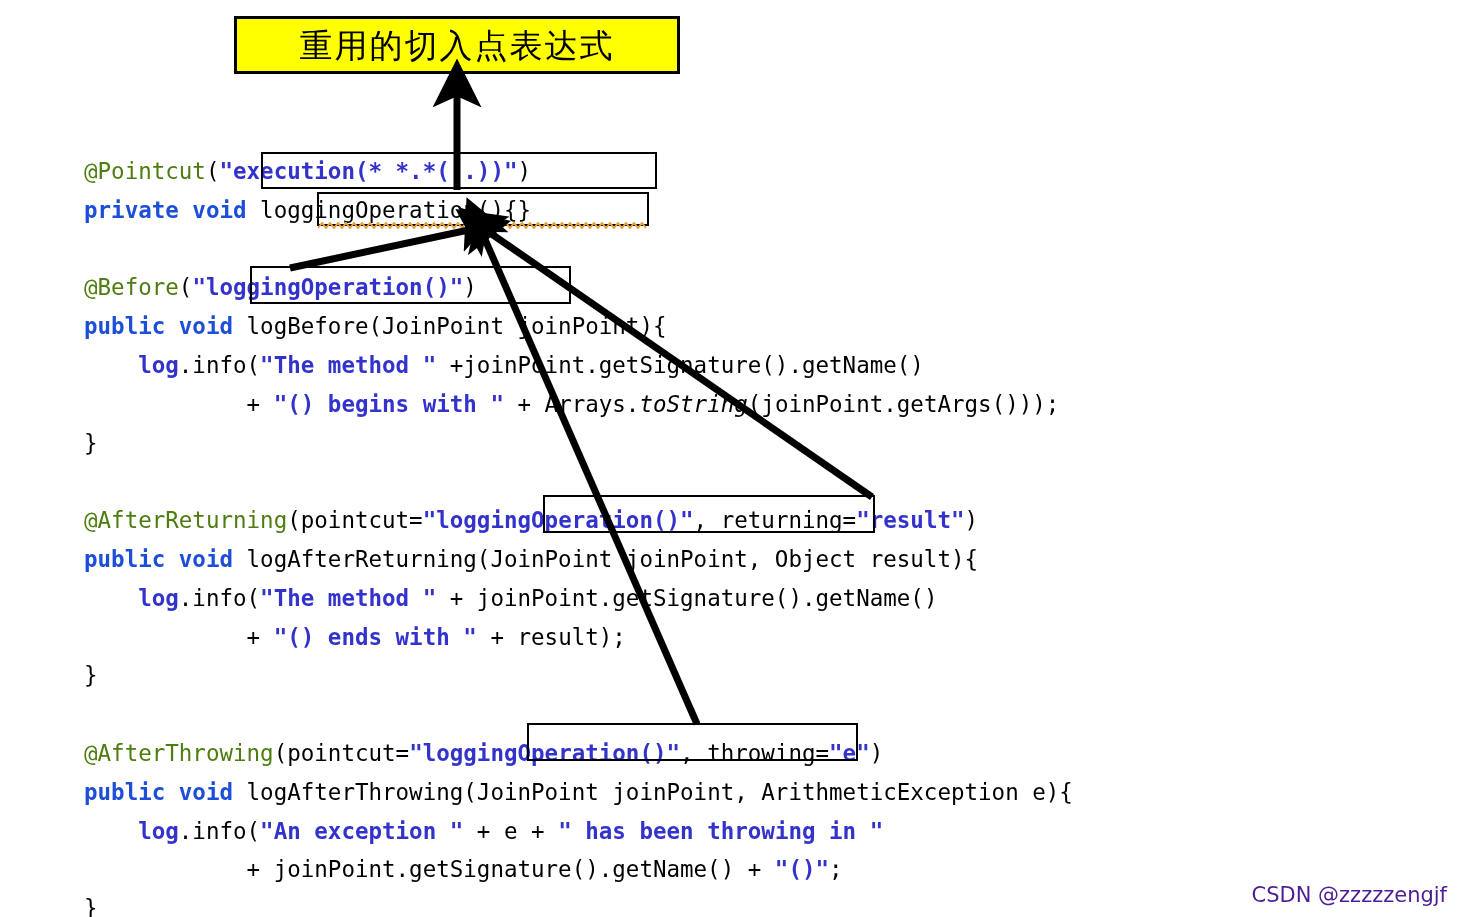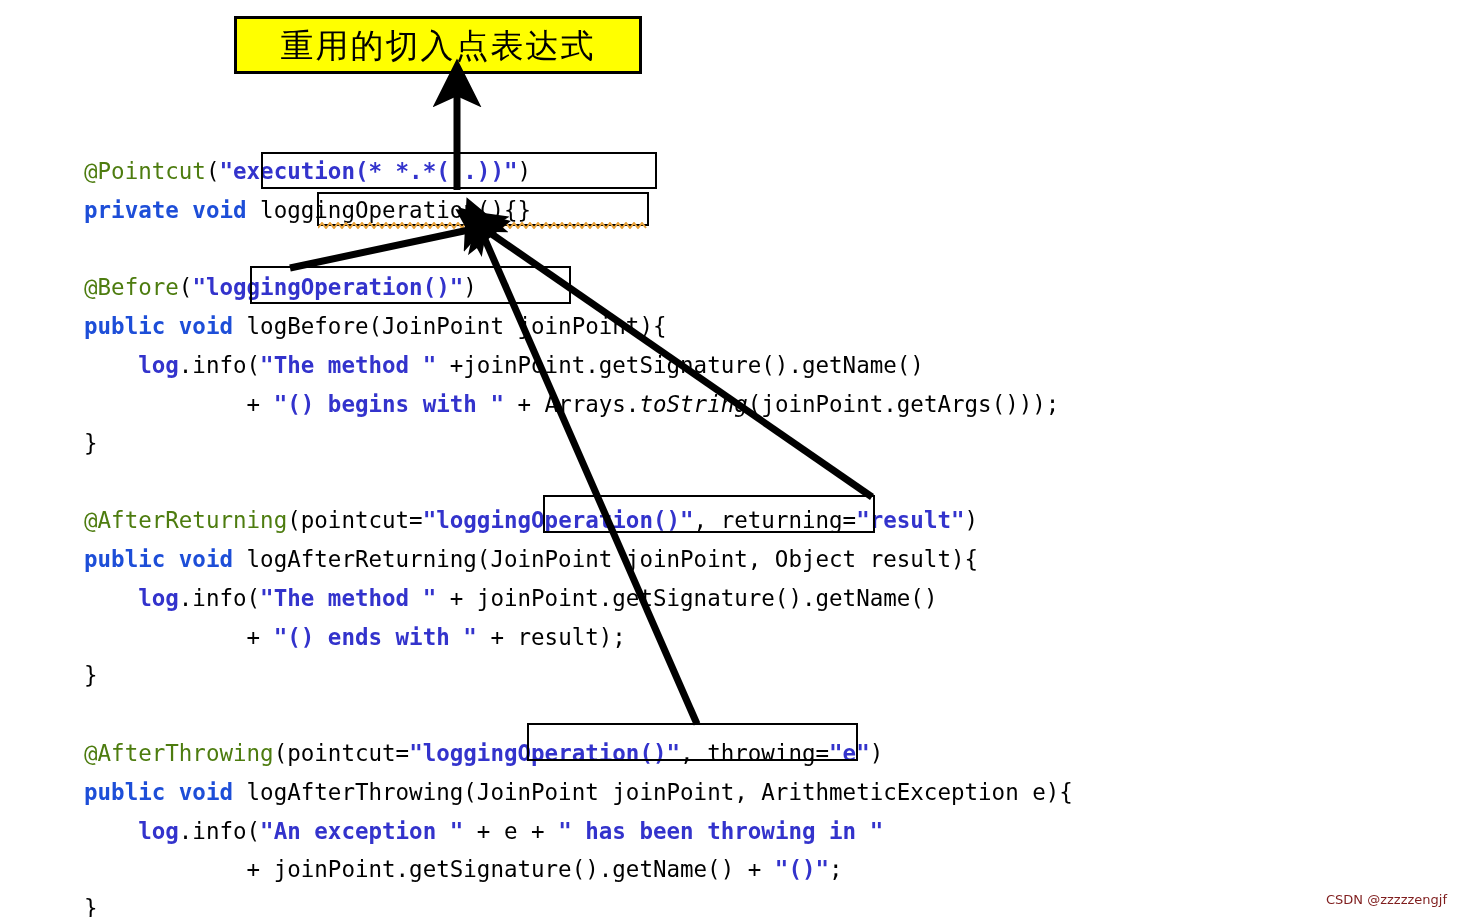--- a/index.html
+++ b/index.html
@@ -13,21 +13,21 @@
     position: relative;
     overflow: hidden;
     font-family: "DejaVu Sans Mono", "Liberation Mono", monospace;
   }
 
   
   #callout-banner {
     position: absolute;
     left: 234px;
     top: 16px;
-    width: 408px;
+    width: 446px;
     height: 58px;
     background: #ffff00;
     border: 3px solid #000000;
     box-sizing: border-box;
     display: flex;
     align-items: center;
     justify-content: center;
   }
   #callout-banner .label {
     font-family: "DejaVu Sans", "Liberation Sans", sans-serif;
@@ -76,22 +76,22 @@
     width: 330px;
     height: 7px;
   }
 
   
   #watermark {
     position: absolute;
     right: 12px;
     bottom: 10px;
     font-family: "DejaVu Sans", "Liberation Sans", sans-serif;
-    font-size: 13px;
-    color: #7f1d1d;
+    font-size: 21px;
+    color: #4c1d95;
     white-space: nowrap;
   }
 
   #arrow-layer {
     position: absolute;
     left: 0; top: 0;
     width: 1459px; height: 917px;
     pointer-events: none;
   }
 </style>

